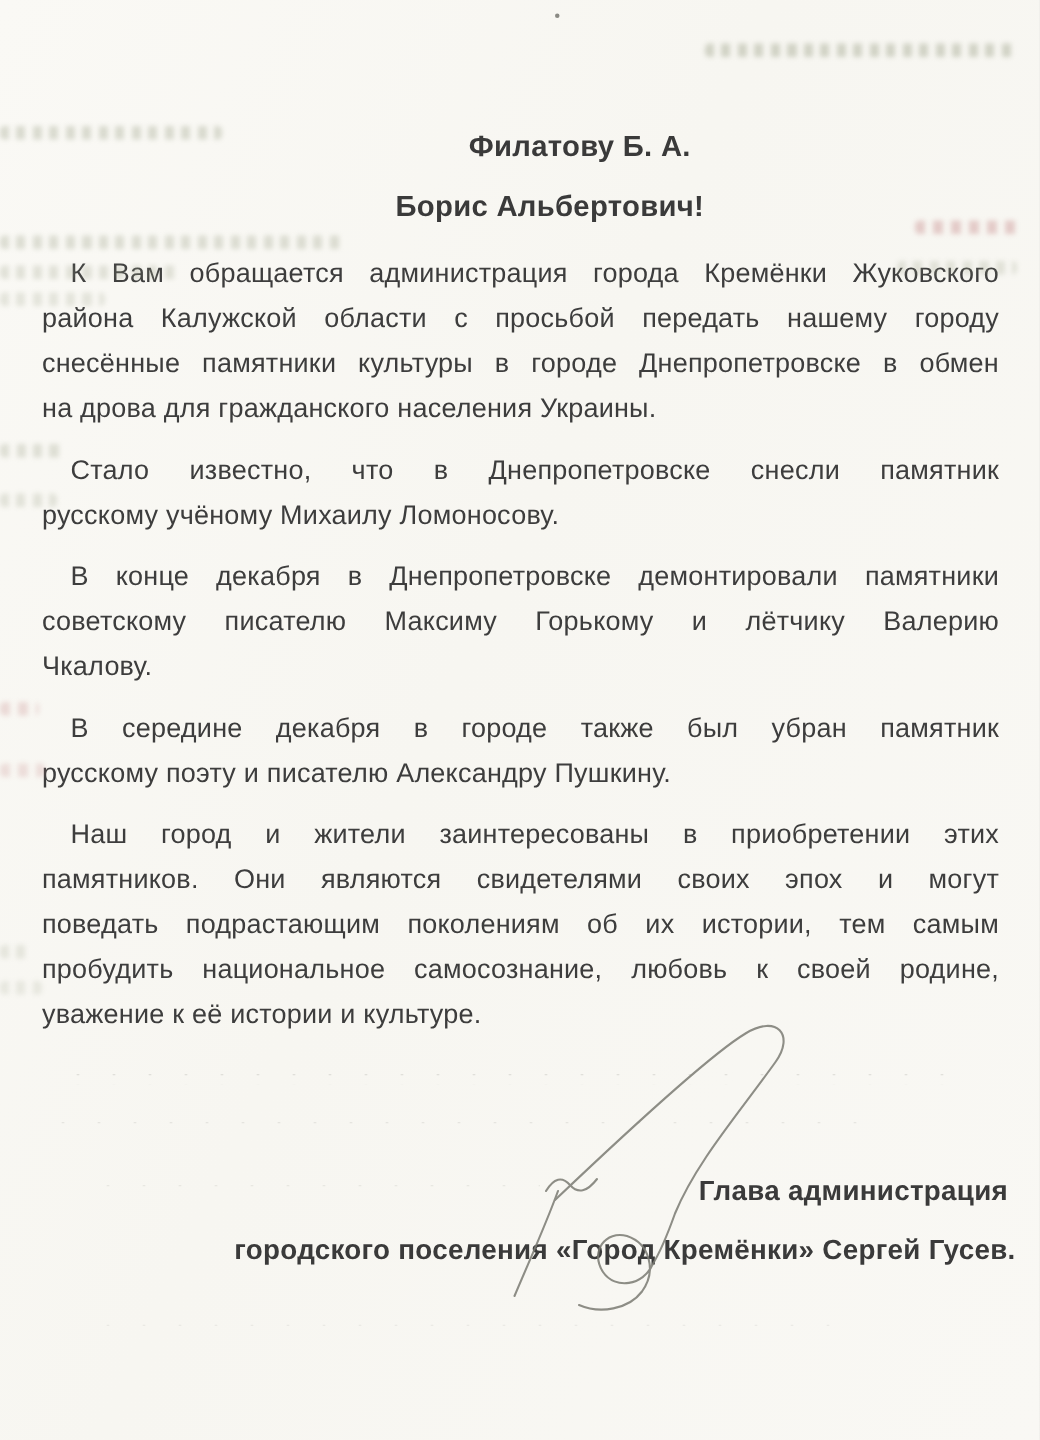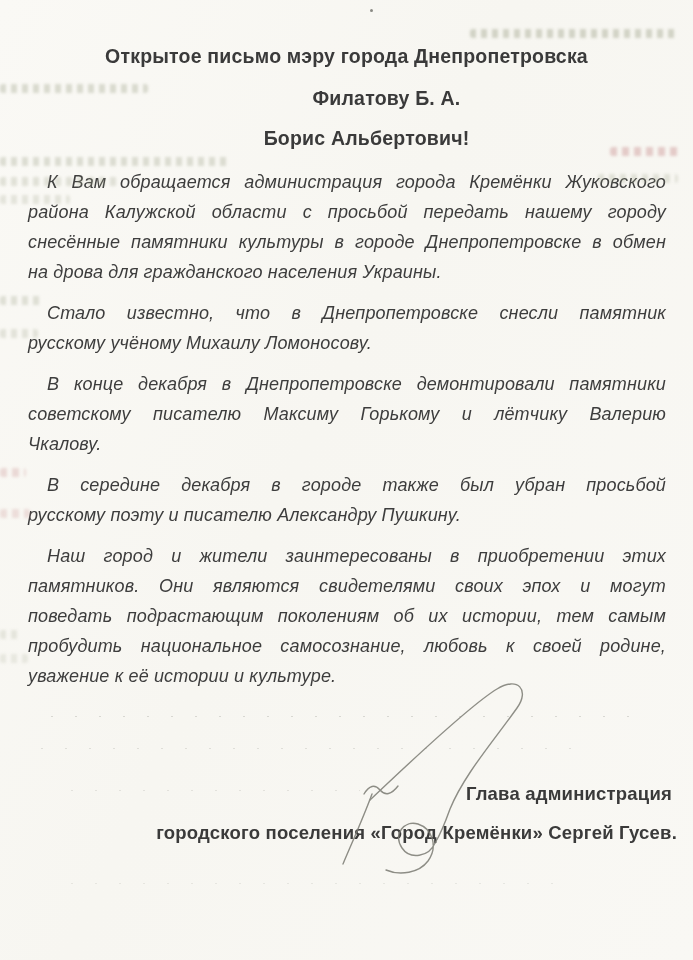--- a/index.html
+++ b/index.html
@@ -29,21 +29,20 @@
   .body-text {
     position:absolute; top:167px; left:28px; right:27px;
     font-size:18px; letter-spacing:.15px; color:#3d3d3d;
   }
   .para { margin:0 0 11px 0; }
   .pline {
     line-height:30px;
     text-align:justify;
     text-align-last:justify;
     white-space:normal;
-    font-style:italic;
   }
   .pline.first { padding-left:19px; }
   .pline.last  { text-align-last:left; }
   
   .sig-line {
     position:absolute;
     font-size:18.5px; font-weight:600; color:#3a3a3a;
     letter-spacing:.2px; white-space:nowrap;
   }
   .sig1 { top:783px; right:21px; }
@@ -74,42 +73,41 @@
   .dot {
     position:absolute; width:3px; height:3px;
     border-radius:50%; background:#8a8a84;
   }
 </style>
 </head>
 <body>
 
 <div class="paper">
 
-  <div class="title-line t1">Открытое письмо мэру города Днепропетровска</div>
   <div class="title-line t2">Филатову Б. А.</div>
   <div class="title-line t3">Борис Альбертович!</div>
 
   <div class="body-text">
     <div class="para">
       <div class="pline first">К Вам обращается администрация города Кремёнки Жуковского</div>
       <div class="pline">района Калужской области с просьбой передать нашему городу</div>
       <div class="pline">снесённые памятники культуры в городе Днепропетровске в обмен</div>
       <div class="pline last">на дрова для гражданского населения Украины.</div>
     </div>
     <div class="para">
       <div class="pline first">Стало известно, что в Днепропетровске снесли памятник</div>
       <div class="pline last">русскому учёному Михаилу Ломоносову.</div>
     </div>
     <div class="para">
       <div class="pline first">В конце декабря в Днепропетровске демонтировали памятники</div>
       <div class="pline">советскому писателю Максиму Горькому и лётчику Валерию</div>
       <div class="pline last">Чкалову.</div>
     </div>
     <div class="para">
-      <div class="pline first">В середине декабря в городе также был убран просьбой</div>
+      <div class="pline first">В середине декабря в городе также был убран памятник</div>
       <div class="pline last">русскому поэту и писателю Александру Пушкину.</div>
     </div>
     <div class="para">
       <div class="pline first">Наш город и жители заинтересованы в приобретении этих</div>
       <div class="pline">памятников. Они являются свидетелями своих эпох и могут</div>
       <div class="pline">поведать подрастающим поколениям об их истории, тем самым</div>
       <div class="pline">пробудить национальное самосознание, любовь к своей родине,</div>
       <div class="pline last">уважение к её истории и культуре.</div>
     </div>
   </div>

